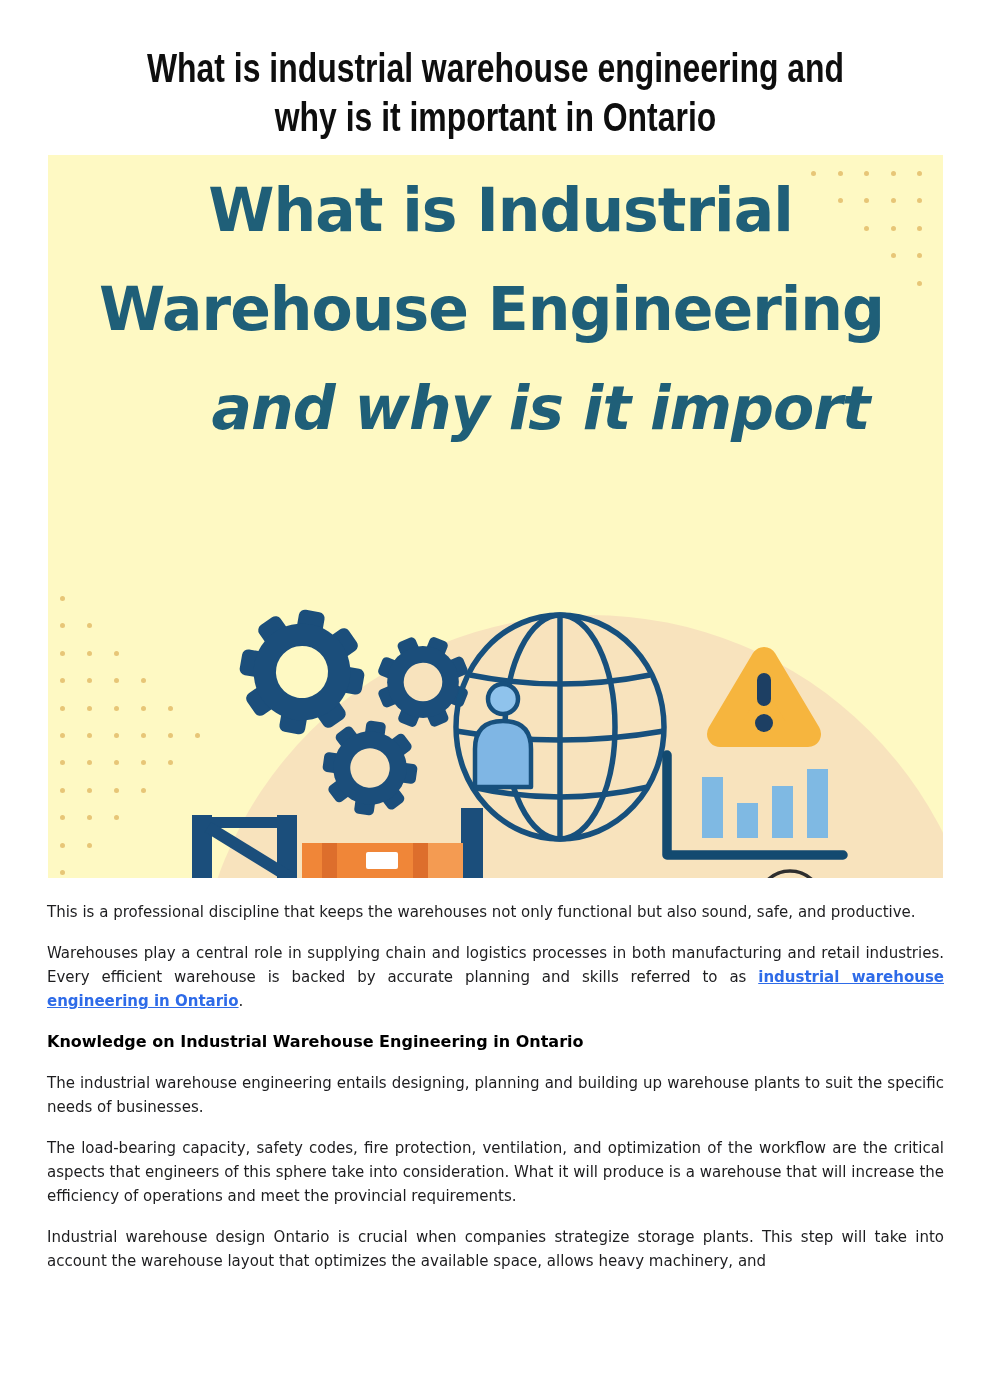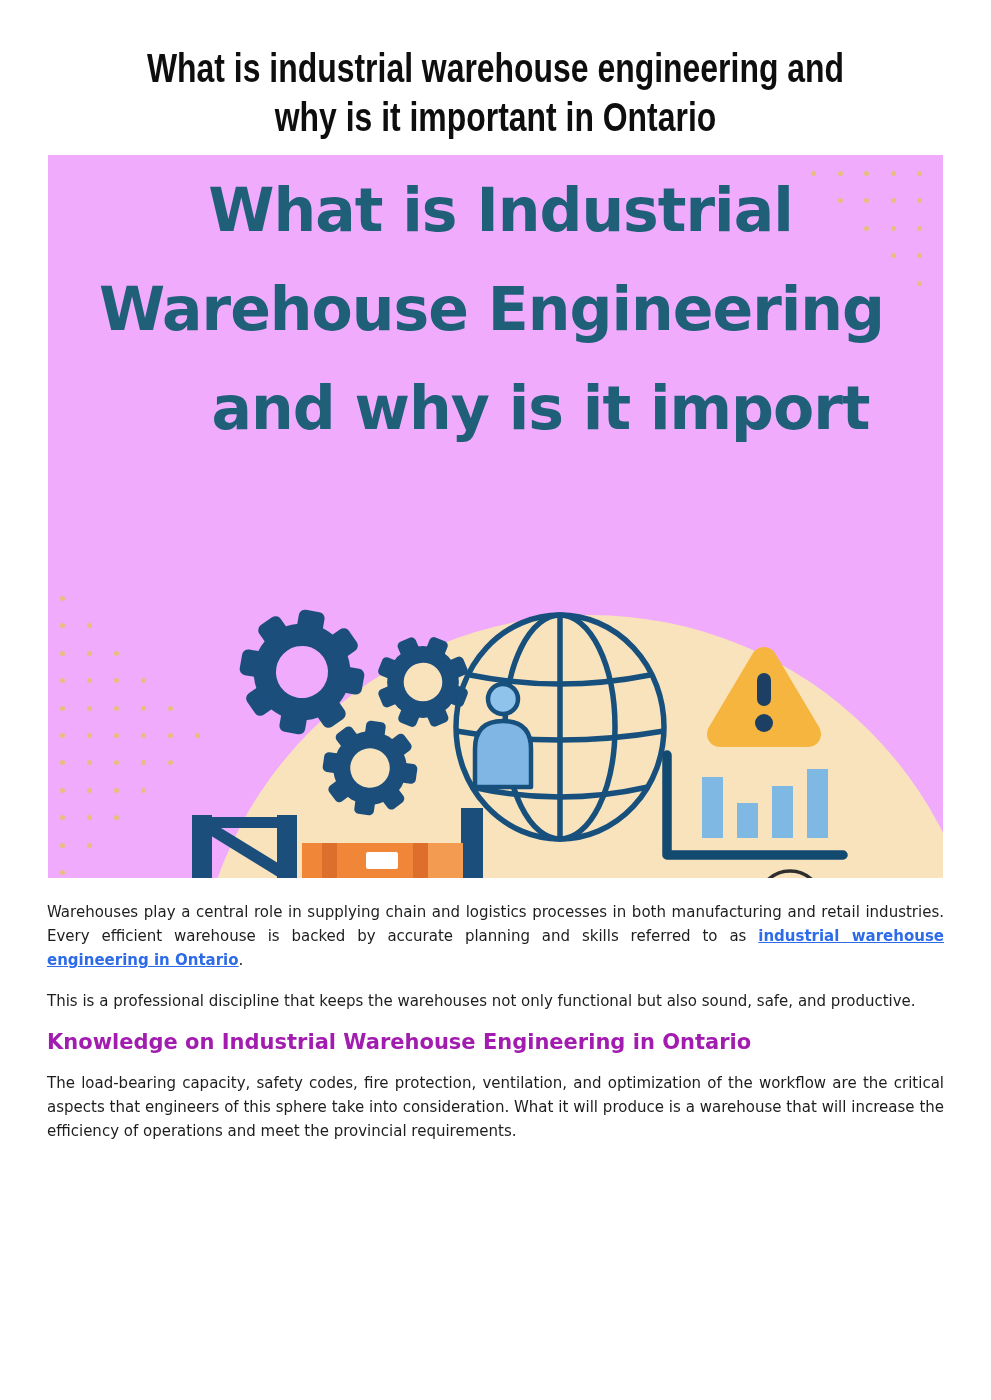--- a/index.html
+++ b/index.html
@@ -7,38 +7,38 @@
         font-family:"DejaVu Sans","Liberation Sans",sans-serif;}
 
   
   .page-title{position:absolute;left:0;top:44px;width:991px;text-align:center;
     font-family:"Liberation Sans",sans-serif;font-weight:bold;
     font-size:38px;line-height:46px;color:#0e0e0e;
     transform:scale(0.84,1.06);transform-origin:50% 0;}
 
   
   .hero{position:absolute;left:48px;top:155px;width:895px;height:723px;
-        background:#f0abfc;overflow:hidden;}
+        background:#fef9c3;overflow:hidden;}
   .hero svg{position:absolute;left:0;top:0;}
   .hero-title{position:absolute;left:0;top:6px;width:895px;z-index:3;
     font-family:"DejaVu Sans",sans-serif;font-weight:bold;font-size:60px;line-height:99px;
     letter-spacing:-1px;color:#1F5F78;text-align:center;}
   .hero-title span{display:block;white-space:nowrap;}
   .hero-title .l1{transform:translateX(5px);}
   .hero-title .l2{transform:translateX(-4px);}
-  .hero-title .l3{transform:translateX(45px);}
+  .hero-title .l3{transform:translateX(45px);font-style:italic;}
   .hero-title .l4{transform:translateX(36px);}
   .dots{position:absolute;z-index:2;}
   .dots i{position:absolute;width:5px;height:5px;border-radius:50%;opacity:.9;}
 
   
   .article{position:absolute;left:47px;top:900px;width:897px;
     font-size:15px;line-height:24px;color:#1d1d1f;text-align:justify;}
   .article p{margin:0 0 17px 0;}
-  .article h3{margin:0 0 17px 0;font-size:21px;line-height:24px;color:#a21caf;text-align:left;}
+  .article h3{margin:0 0 17px 0;font-size:16px;line-height:24px;color:#000000;text-align:left;}
   .article a{font-weight:bold;text-decoration:underline;cursor:pointer;}
 </style>
 </head>
 <body>
 
 <div class="page">
 
   <div class="page-title">
     <div>What is industrial warehouse engineering and</div>
     <div>why is it important in Ontario</div>
@@ -171,22 +171,24 @@
       </div>
 
     <div class="hero-title" style="color: rgb(31, 95, 120);">
       <span class="l1">What is Industrial</span>
       <span class="l2">Warehouse Engineering</span>
       <span class="l3">and why is it import</span>
     </div>
   </div>
 
   <div class="article">
+    <p>This is a professional discipline that keeps the warehouses not only functional but also sound, safe, and productive.</p>
+
     <p><span>Warehouses play a central role in supplying chain and logistics processes in both manufacturing and retail industries. Every efficient warehouse is backed by accurate planning and skills referred to as </span><a style="color: rgb(46, 107, 232);">industrial warehouse engineering in Ontario</a><span>.</span></p>
 
-    <p>This is a professional discipline that keeps the warehouses not only functional but also sound, safe, and productive.</p>
-
     <h3>Knowledge on Industrial Warehouse Engineering in Ontario</h3>
+    <p>The industrial warehouse engineering entails designing, planning and building up warehouse plants to suit the specific needs of businesses.</p>
     <p>The load-bearing capacity, safety codes, fire protection, ventilation, and optimization of the workflow are the critical aspects that engineers of this sphere take into consideration. What it will produce is a warehouse that will increase the efficiency of operations and meet the provincial requirements.</p>
 
+    <p>Industrial warehouse design Ontario is crucial when companies strategize storage plants. This step will take into account the warehouse layout that optimizes the available space, allows heavy machinery, and</p>
   </div>
 
 </div>
 
 </body></html>

